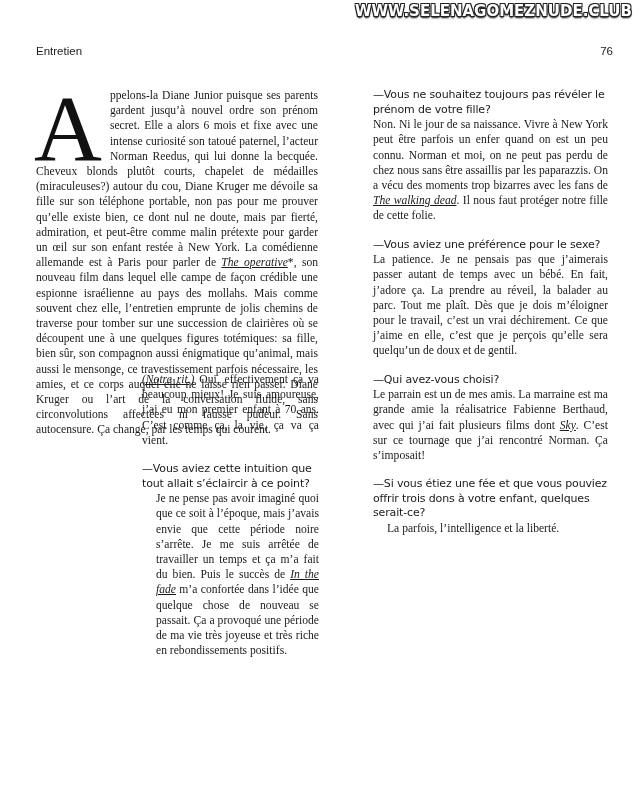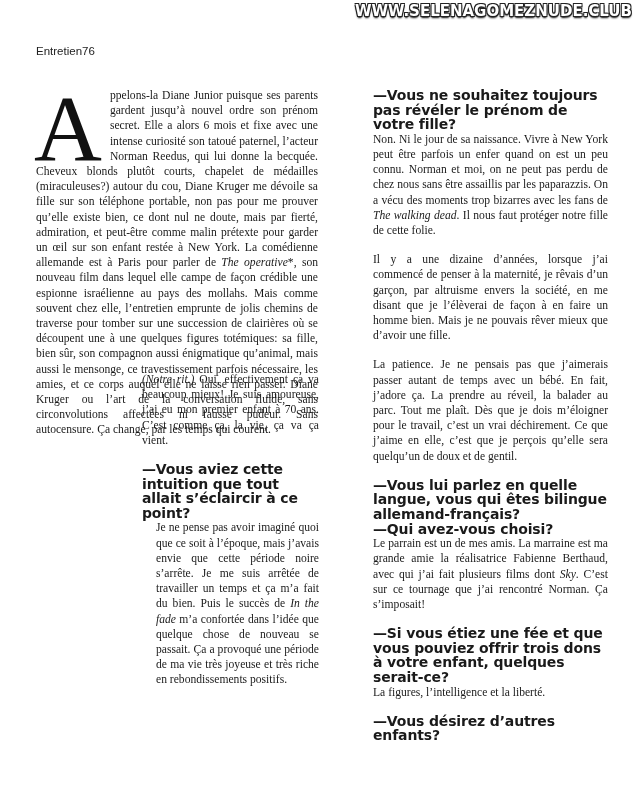--- a/index.html
+++ b/index.html
@@ -10,41 +10,41 @@
   .watermark {
     position: absolute; top: 2px; right: 8px;
     font-family: "DejaVu Sans", sans-serif; font-weight: bold; font-size: 15px;
     color: #ffffff; letter-spacing: 0px;
     text-shadow: -1px -1px 0 #222, 1px -1px 0 #222, -1px 1px 0 #222, 1px 1px 0 #222, 0 2px 2px #000;
     text-align: right;
   }
   .running-head {
     position: absolute; top: 45px; left: 36px; right: 27px;
     font-family: "Liberation Sans", sans-serif; font-size: 11.5px; color: #222;
-    display: flex; 
+    display: flex; justify-content: space-between;
   }
   .col {
     position: absolute;
     font-family: "Liberation Serif", serif; font-size: 11.6px; line-height: 15.2px;
     text-align: justify; hyphens: manual;
   }
   .intro { left: 36px; top: 88px; width: 282px; }
   .dropcap {
     float: left; font-family: "Liberation Serif", serif; font-size: 94px; line-height: 72px;
     margin: 4px 8px 0 -2px; height: 72px; color: #111;
   }
   .qa-left { left: 142px; top: 372px; width: 177px; }
   .qa-right { left: 373px; top: 88px; width: 235px; }
   .q {
-    font-family: "DejaVu Sans", sans-serif; font-weight: bold; font-size: 14px; line-height: 14.6px;
+    font-family: "DejaVu Sans", sans-serif; font-weight: normal; font-size: 11px; line-height: 14.6px;
     letter-spacing: -0.15px; text-align: left; margin: 0;
   }
   .a { margin: 0 0 14px 0; }
   .a:last-child { margin-bottom: 0; margin-left: 14px; }
-  em { font-style: italic; }
+  em { font-style: italic; text-decoration: underline; }
 </style>
 </head>
 <body>
 
 <div class="watermark">WWW.SELENAGOMEZNUDE.CLUB</div>
 
 <div class="running-head">
   <span>Entretien</span>
   <span>76</span>
 </div>
@@ -58,27 +58,25 @@
 
   <p class="q">—Vous aviez cette intuition que tout allait s’éclaircir à ce point?</p>
   <p class="a"><span>Je ne pense pas avoir imaginé quoi que ce soit à l’époque, mais j’avais envie que cette période noire s’arrête. Je me suis arrêtée de travailler un temps et ça m’a fait du bien. Puis le succès de </span><em>In the fade</em><span> m’a confortée dans l’idée que quelque chose de nouveau se passait. Ça a provoqué une période de ma vie très joyeuse et très riche en rebondissements positifs.</span></p>
 
 </div>
 
 <div class="col qa-right">
   <p class="q">—Vous ne souhaitez toujours pas révéler le prénom de votre fille?</p>
   <p class="a"><span>Non. Ni le jour de sa naissance. Vivre à New York peut être parfois un enfer quand on est un peu connu. Norman et moi, on ne peut pas perdu de chez nous sans être assaillis par les paparazzis. On a vécu des moments trop bizarres avec les fans de </span><em>The walking dead</em><span>. Il nous faut protéger notre fille de cette folie.</span></p>
 
-  <p class="a">Il y a une dizaine d’années, lorsque j’ai commencé de penser à la maternité, je rêvais d’un garçon, par altruisme envers la société, en me disant que je l’élè­verai de façon à en faire un homme bien. Mais je ne pouvais rêver mieux que d’avoir une fille.</p>
+  <p class="q">—Vous aviez une préférence pour le sexe?</p>
 
   <p class="a">La patience. Je ne pensais pas que j’aimerais passer autant de temps avec un bébé. En fait, j’adore ça. La prendre au réveil, la balader au parc. Tout me plaît. Dès que je dois m’éloigner pour le travail, c’est un vrai déchirement. Ce que j’aime en elle, c’est que je per­çois qu’elle sera quelqu’un de doux et de gentil.</p>
 
-  <p class="q">—Vous lui parlez en quelle langue, vous qui êtes bilingue allemand-français?</p>
 
   <p class="q">—Qui avez-vous choisi?</p>
   <p class="a"><span>Le parrain est un de mes amis. La marraine est ma grande amie la réalisatrice Fabienne Berthaud, avec qui j’ai fait plusieurs films dont </span><em>Sky</em><span>. C’est sur ce tour­nage que j’ai rencontré Norman. Ça s’imposait!</span></p>
 
   <p class="q">—Si vous étiez une fée et que vous pouviez offrir trois dons à votre enfant, quelques serait-ce?</p>
-  <p class="a">La figures, l’intelligence et la liberté.</p>
+  <p class="a">La parfois, l’intelligence et la liberté.</p>
 
-  <p class="q">—Vous désirez d’autres enfants?</p>
 
 </div>
 
 </body></html>

